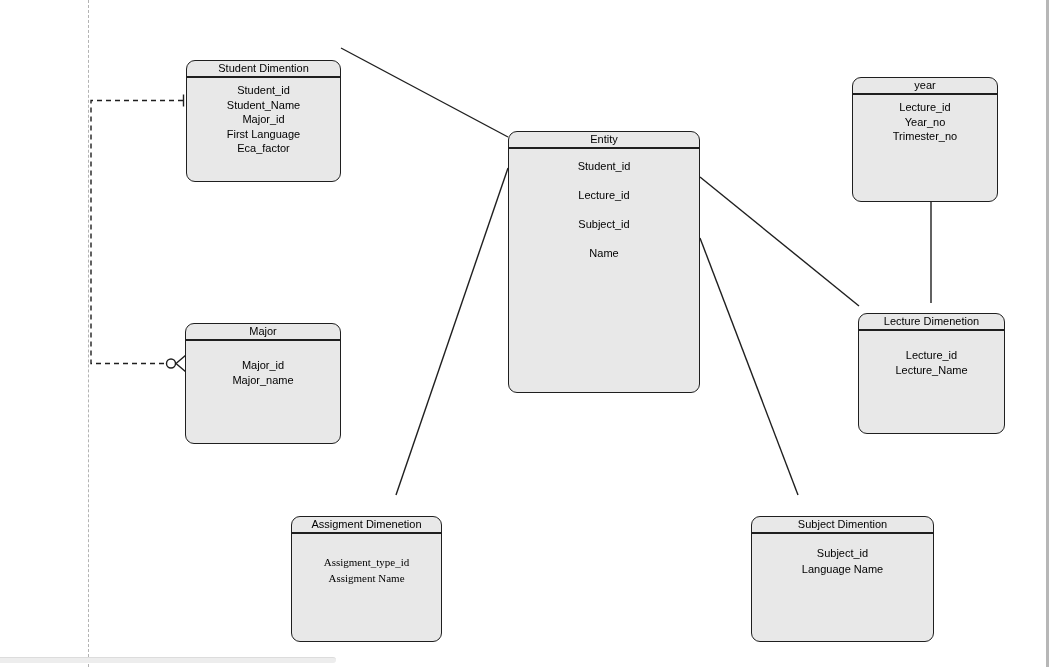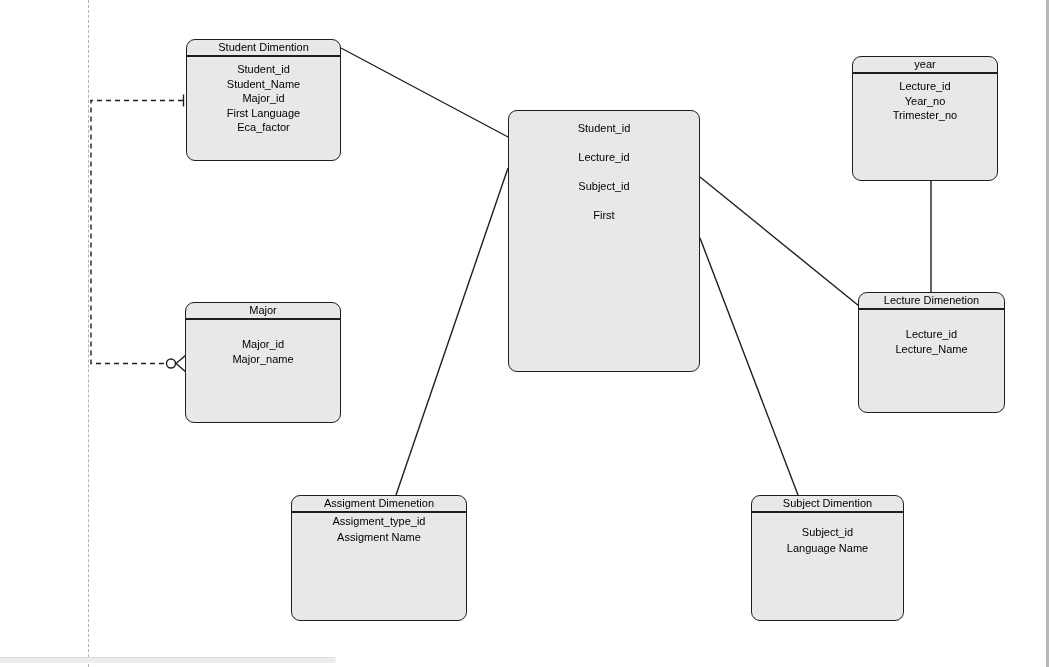--- a/index.html
+++ b/index.html
@@ -20,42 +20,42 @@
   }
   .window-edge{
     position:absolute;left:1046px;top:0;width:3px;height:667px;
     background:#b7b7b7;z-index:5;
   }
   
   svg.edges{position:absolute;left:0;top:0;z-index:1;}
   
   .node{
     position:absolute;box-sizing:border-box;z-index:2;
-    background:#e8e8e8;border:1.5px solid #1f1f1f;border-radius:9px;
+    background:#e8e8e8;border:1.5px solid #1f1f1f;border-radius:9px;margin-top:21px;
   }
   .node-title{
     font-size:11px;line-height:13px;height:13px;
     text-align:center;padding:1px 2px 1px 2px;
     border-bottom:2px solid #1f1f1f;white-space:nowrap;overflow:hidden;
   }
   .fields{padding:5px 3px 0 3px;font-size:11px;}
   .field{line-height:14.5px;white-space:nowrap;text-align:center;}
   .n-student{left:186px;top:39px;width:155px;height:122px;}
   .n-entity{left:508px;top:110px;width:192px;height:262px;}
   .n-entity .fields{padding:3px 2px 0 2px;}
   .n-entity .field{line-height:29px;}
   .n-year{left:852px;top:56px;width:146px;height:125px;}
   .n-major{left:185px;top:302px;width:156px;height:121px;}
   .n-major .fields{padding-top:17px;}
   .n-lecture{left:858px;top:292px;width:147px;height:121px;}
   .n-lecture .fields{padding-top:17px;}
-  .n-assignment{left:291px;top:495px;width:176px;height:126px;}
-  .n-assignment .fields{padding-top:0;}
+  .n-assignment{left:291px;top:495px;width:151px;height:126px;}
+  .n-assignment .fields{padding-top:20px;font-family:Liberation Serif, serif;}
   .n-assignment .field{line-height:16px;}
-  .n-subject{left:751px;top:495px;width:153px;height:126px;}
+  .n-subject{left:751px;top:495px;width:183px;height:126px;}
   .n-subject .fields{padding-top:12px;}
   .n-subject .field{line-height:15.5px;}
 </style>
 </head>
 <body>
 
 <div class="page-guide-v"></div>
 <div class="page-corner-band"></div>
 
 <svg class="edges" width="1053" height="667">
@@ -77,25 +77,26 @@
   <div class="fields">
     <div class="field">Student_id</div>
     <div class="field">Student_Name</div>
     <div class="field">Major_id</div>
     <div class="field">First Language</div>
     <div class="field">Eca_factor</div>
   </div>
 </div>
 
 <div class="node n-entity">
+  <div class="node-title">Entity</div>
   <div class="fields">
     <div class="field">Student_id</div>
     <div class="field">Lecture_id</div>
     <div class="field">Subject_id</div>
-    <div class="field">First</div>
+    <div class="field">Name</div>
   </div>
 </div>
 
 <div class="node n-year">
   <div class="node-title">year</div>
   <div class="fields">
     <div class="field">Lecture_id</div>
     <div class="field">Year_no</div>
     <div class="field">Trimester_no</div>
   </div>

